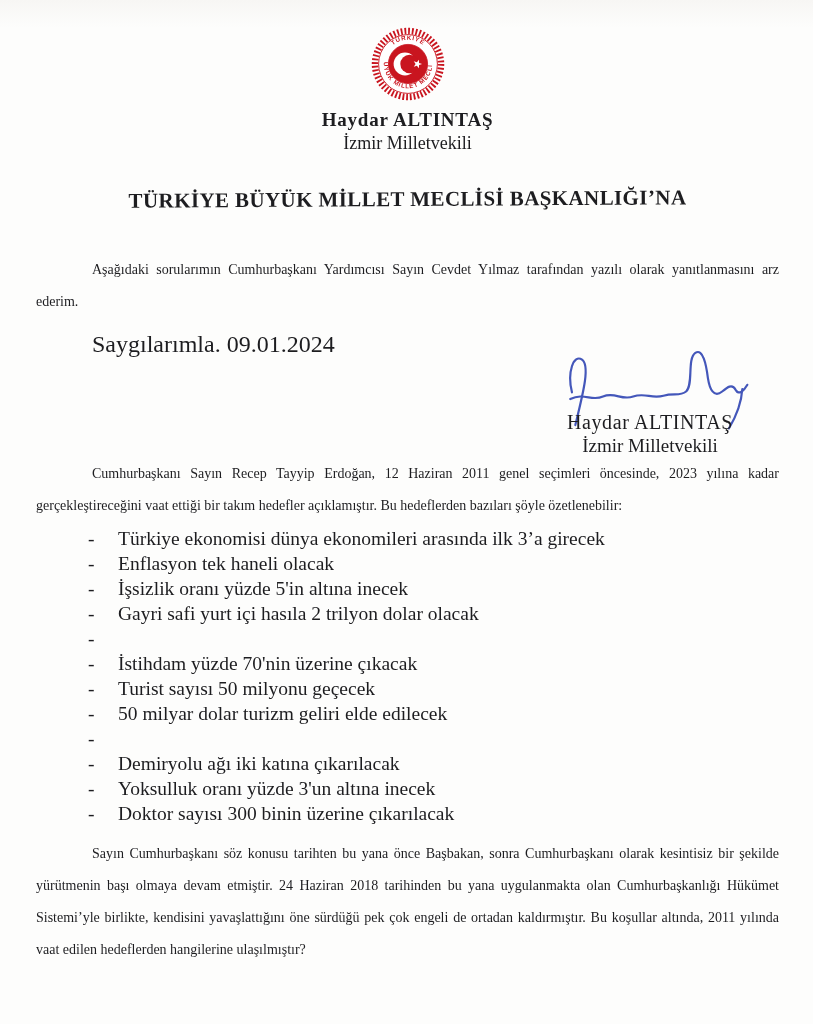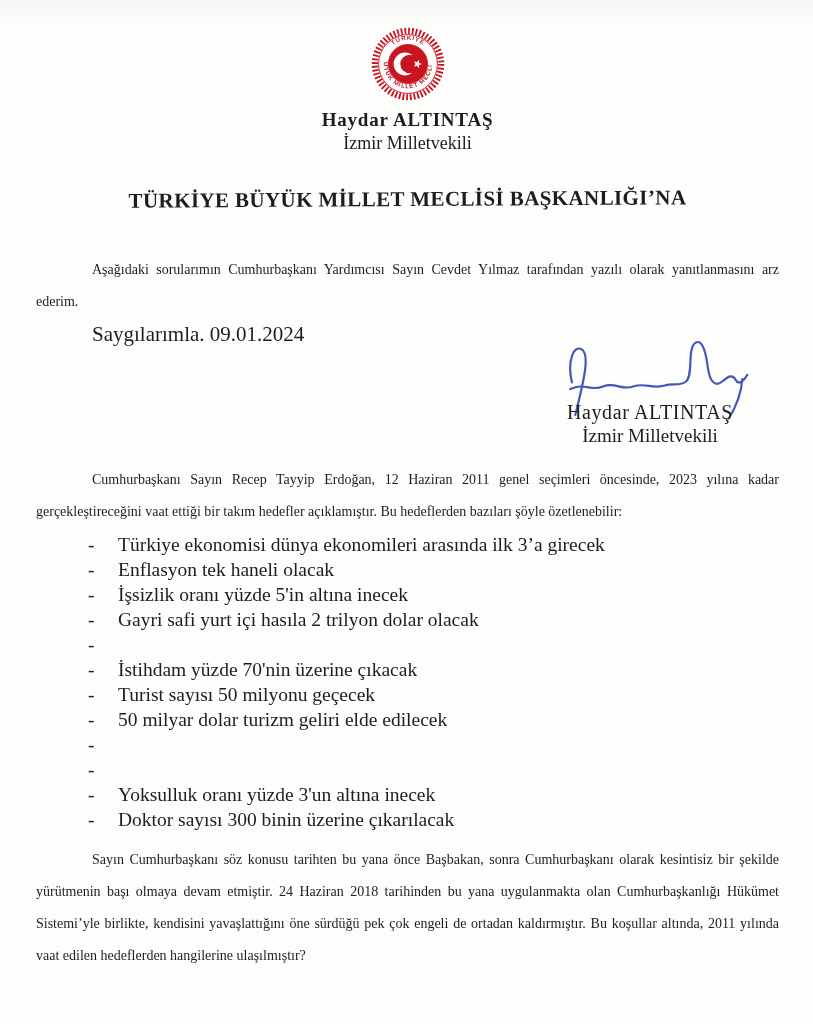--- a/index.html
+++ b/index.html
@@ -22,30 +22,30 @@
   .doc-heading{
     margin-top:32px;text-align:center;
     font-size:21px;font-weight:bold;letter-spacing:.4px;line-height:26px;
     transform:rotate(-.35deg);
   }
   .para{
     font-size:14px;line-height:32px;text-align:justify;
     text-indent:56px;margin:0;
   }
   .para-intro{margin-top:42px;}
-  .salutation{font-size:21px;line-height:32px;padding-left:56px;}
+  .salutation{margin-top:10px;font-size:24px;line-height:32px;padding-left:56px;}
   .sig-block{
     display:flex;flex-direction:column;align-items:center;
     width:250px;margin:-18px 4px 0 auto;
   }
   .sig-ink{width:226px;height:94px;display:block;}
   .sig-ink path{stroke:var(--ink,#4456bb);stroke-width:2.6;fill:none;stroke-linecap:round;stroke-linejoin:round;}
   .sig-name{font-size:20px;line-height:24px;letter-spacing:.6px;margin-top:-26px;}
   .sig-role{font-size:19px;line-height:24px;}
-  .para-promises{margin-top:16px;}
+  .para-promises{}
   .promise-list{list-style:none;margin:4px 0 0 0;padding:0 0 0 52px;}
   .promise-item{display:flex;font-size:19.5px;line-height:25px;}
   .dash{width:30px;flex:0 0 30px;text-align:left;}
   .para-closing{margin-top:12px;}
   .emblem .ringtext{font-size:6.1px;font-weight:bold;letter-spacing:.9px;fill:var(--emblem-red,#c8102e);font-family:"Liberation Sans",sans-serif;}
 </style>
 </head>
 <body>
 
 <div class="page">
@@ -129,20 +129,21 @@
       </li>
     <li class="promise-item">
         <span class="dash">-</span>
         <span>50 milyar dolar turizm geliri elde edilecek</span>
       </li>
     <li class="promise-item">
         <span class="dash">-</span>
       </li>
     <li class="promise-item">
         <span class="dash">-</span>
+        <span>Demiryolu ağı iki katına çıkarılacak</span>
       </li>
     <li class="promise-item">
         <span class="dash">-</span>
         <span>Yoksulluk oranı yüzde 3'un altına inecek</span>
       </li>
     <li class="promise-item">
         <span class="dash">-</span>
         <span>Doktor sayısı 300 binin üzerine çıkarılacak</span>
       </li>
   </ul>

